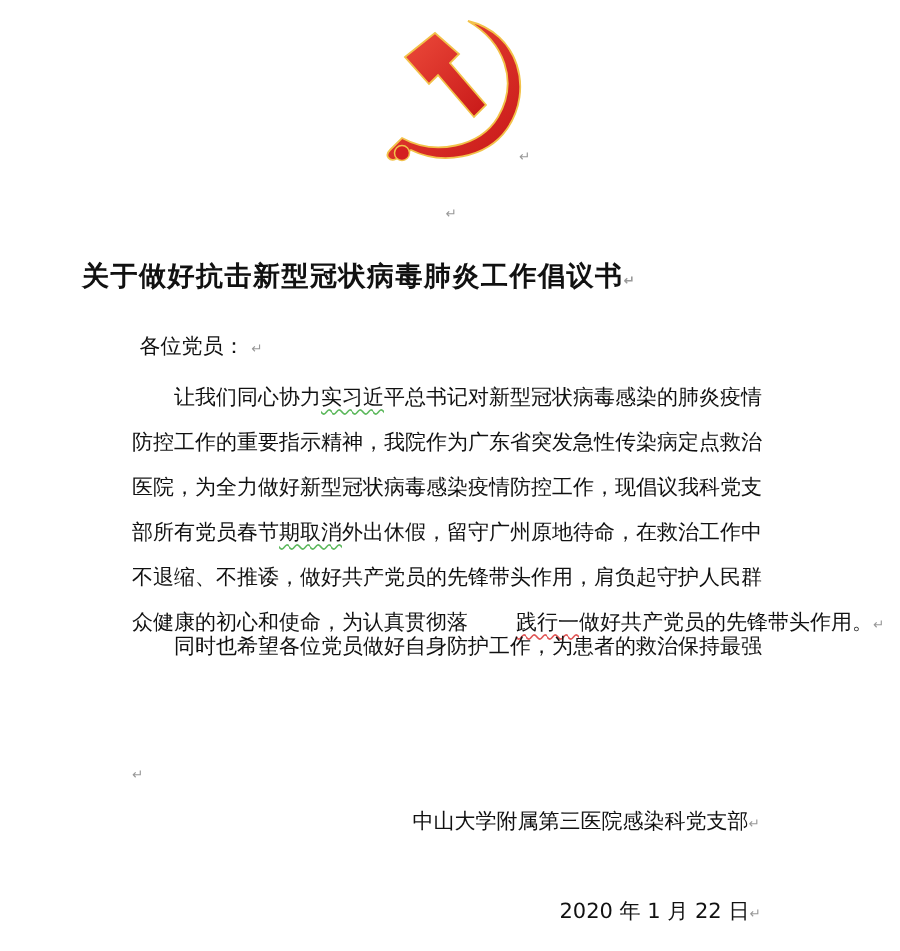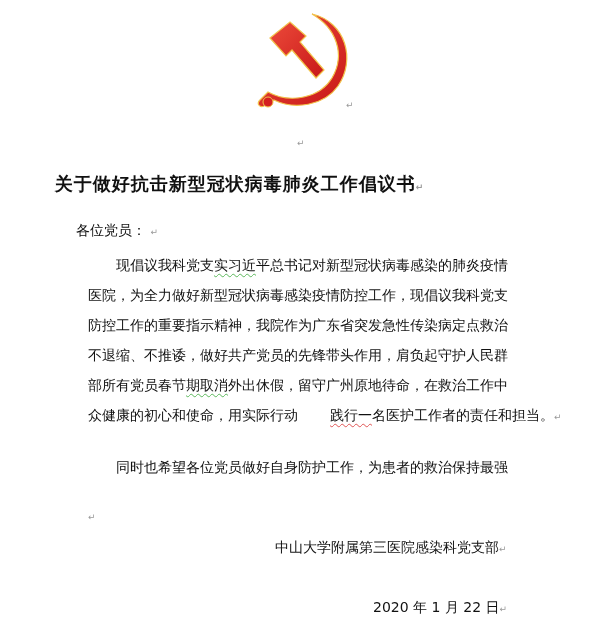--- a/index.html
+++ b/index.html
@@ -4,26 +4,26 @@
   <style>
     html, body { margin: 0; padding: 0; background: #ffffff; }
     body { width: 600px; height: 634px; position: relative; overflow: hidden;
            font-family: "DejaVu Sans", "Liberation Sans", sans-serif; color: #111; }
     .emblem { position: absolute; left: 250px; top: 8px; width: 108px; height: 108px; }
     .mark { color: #999; font-size: 9px; font-family: "DejaVu Sans", sans-serif; }
     .emblem-mark { position: absolute; left: 346px; top: 100px; }
     .empty-line1 { position: absolute; left: 297px; top: 138px; }
     .title { position: absolute; left: 0; width: 479px; top: 172px; text-align: center;
              font-size: 18px; font-weight: bold; letter-spacing: 1px; font-family: "DejaVu Serif", serif; }
-    .salutation { position: absolute; left: 76px; top: 222px; font-size: 14px; text-align: right; }
+    .salutation { position: absolute; left: 93px; top: 222px; font-size: 14px; text-align: right; }
     .para { position: absolute; left: 88px; width: 436px; font-size: 14px; line-height: 30px; }
     .para .line { display: block; white-space: nowrap; }
     .para .indent { padding-left: 28px; }
     .p1 { top: 250px; }
-    .p2 { top: 452px; }
+    .p2 { top: 416px; }
     .empty-line2 { position: absolute; left: 88px; top: 512px; }
     .signature { position: absolute; left: 275px; top: 539px; font-size: 14px; }
     .date { position: absolute; left: 373px; top: 599px; font-size: 14px; }
     .squiggle-green { text-decoration: underline wavy #5cb85c; text-decoration-thickness: 1px; text-underline-offset: 3px; margin-top: 20px; }
     .squiggle-red { text-decoration: underline wavy #e05555; text-decoration-thickness: 1px; text-underline-offset: 3px; padding-left: 32px; }
   </style>
 </head>
 <body>
 
 <svg class="emblem" viewBox="0 0 108 108">
@@ -44,26 +44,26 @@
 
 <div class="title">
   <span>关于做好抗击新型冠状病毒肺炎工作倡议书</span><span class="mark">↵</span>
 </div>
 
 <div class="salutation">
   <span>各位党员：</span> <span class="mark">↵</span>
 </div>
 
 <div class="para p1">
-  <span class="line indent"><span>现倡议我科党支</span><span class="squiggle-green">实习近</span><span>平总书记对新型冠状病毒感染的肺炎疫情</span></span>
+  <span class="line indent"><span>让我们同心协力</span><span class="squiggle-green">实习近</span><span>平总书记对新型冠状病毒感染的肺炎疫情</span></span>
+  <span class="line"><span>防控工作的重要指示精神，我院作为广东省突发急性传染病定点救治</span></span>
   <span class="line"><span>医院，为全力做好新型冠状病毒感染疫情防控工作，现倡议我科党支</span></span>
-  <span class="line"><span>防控工作的重要指示精神，我院作为广东省突发急性传染病定点救治</span></span>
+  <span class="line"><span>部所有党员春节</span><span class="squiggle-green">期取消</span><span>外出休假，留守广州原地待命，在救治工作中</span></span>
   <span class="line"><span>不退缩、不推诿，做好共产党员的先锋带头作用，肩负起守护人民群</span></span>
-  <span class="line"><span>部所有党员春节</span><span class="squiggle-green">期取消</span><span>外出休假，留守广州原地待命，在救治工作中</span></span>
-  <span class="line"><span>众健康的初心和使命，用实际行动</span><span class="squiggle-red">践行一</span><span>名医护工作者的责任和担当。</span><span class="mark">↵</span></span>
+  <span class="line"><span>众健康的初心和使命，为认真贯彻落</span><span class="squiggle-red">践行一</span><span>做好共产党员的先锋带头作用。</span><span class="mark">↵</span></span>
 </div>
 
 <div class="para p2">
   <span class="line indent">同时也希望各位党员做好自身防护工作，为患者的救治保持最强</span>
 </div>
 
 <span class="mark empty-line2">↵</span>
 
 <div class="signature">
   <span>中山大学附属第三医院感染科党支部</span><span class="mark">↵</span>

